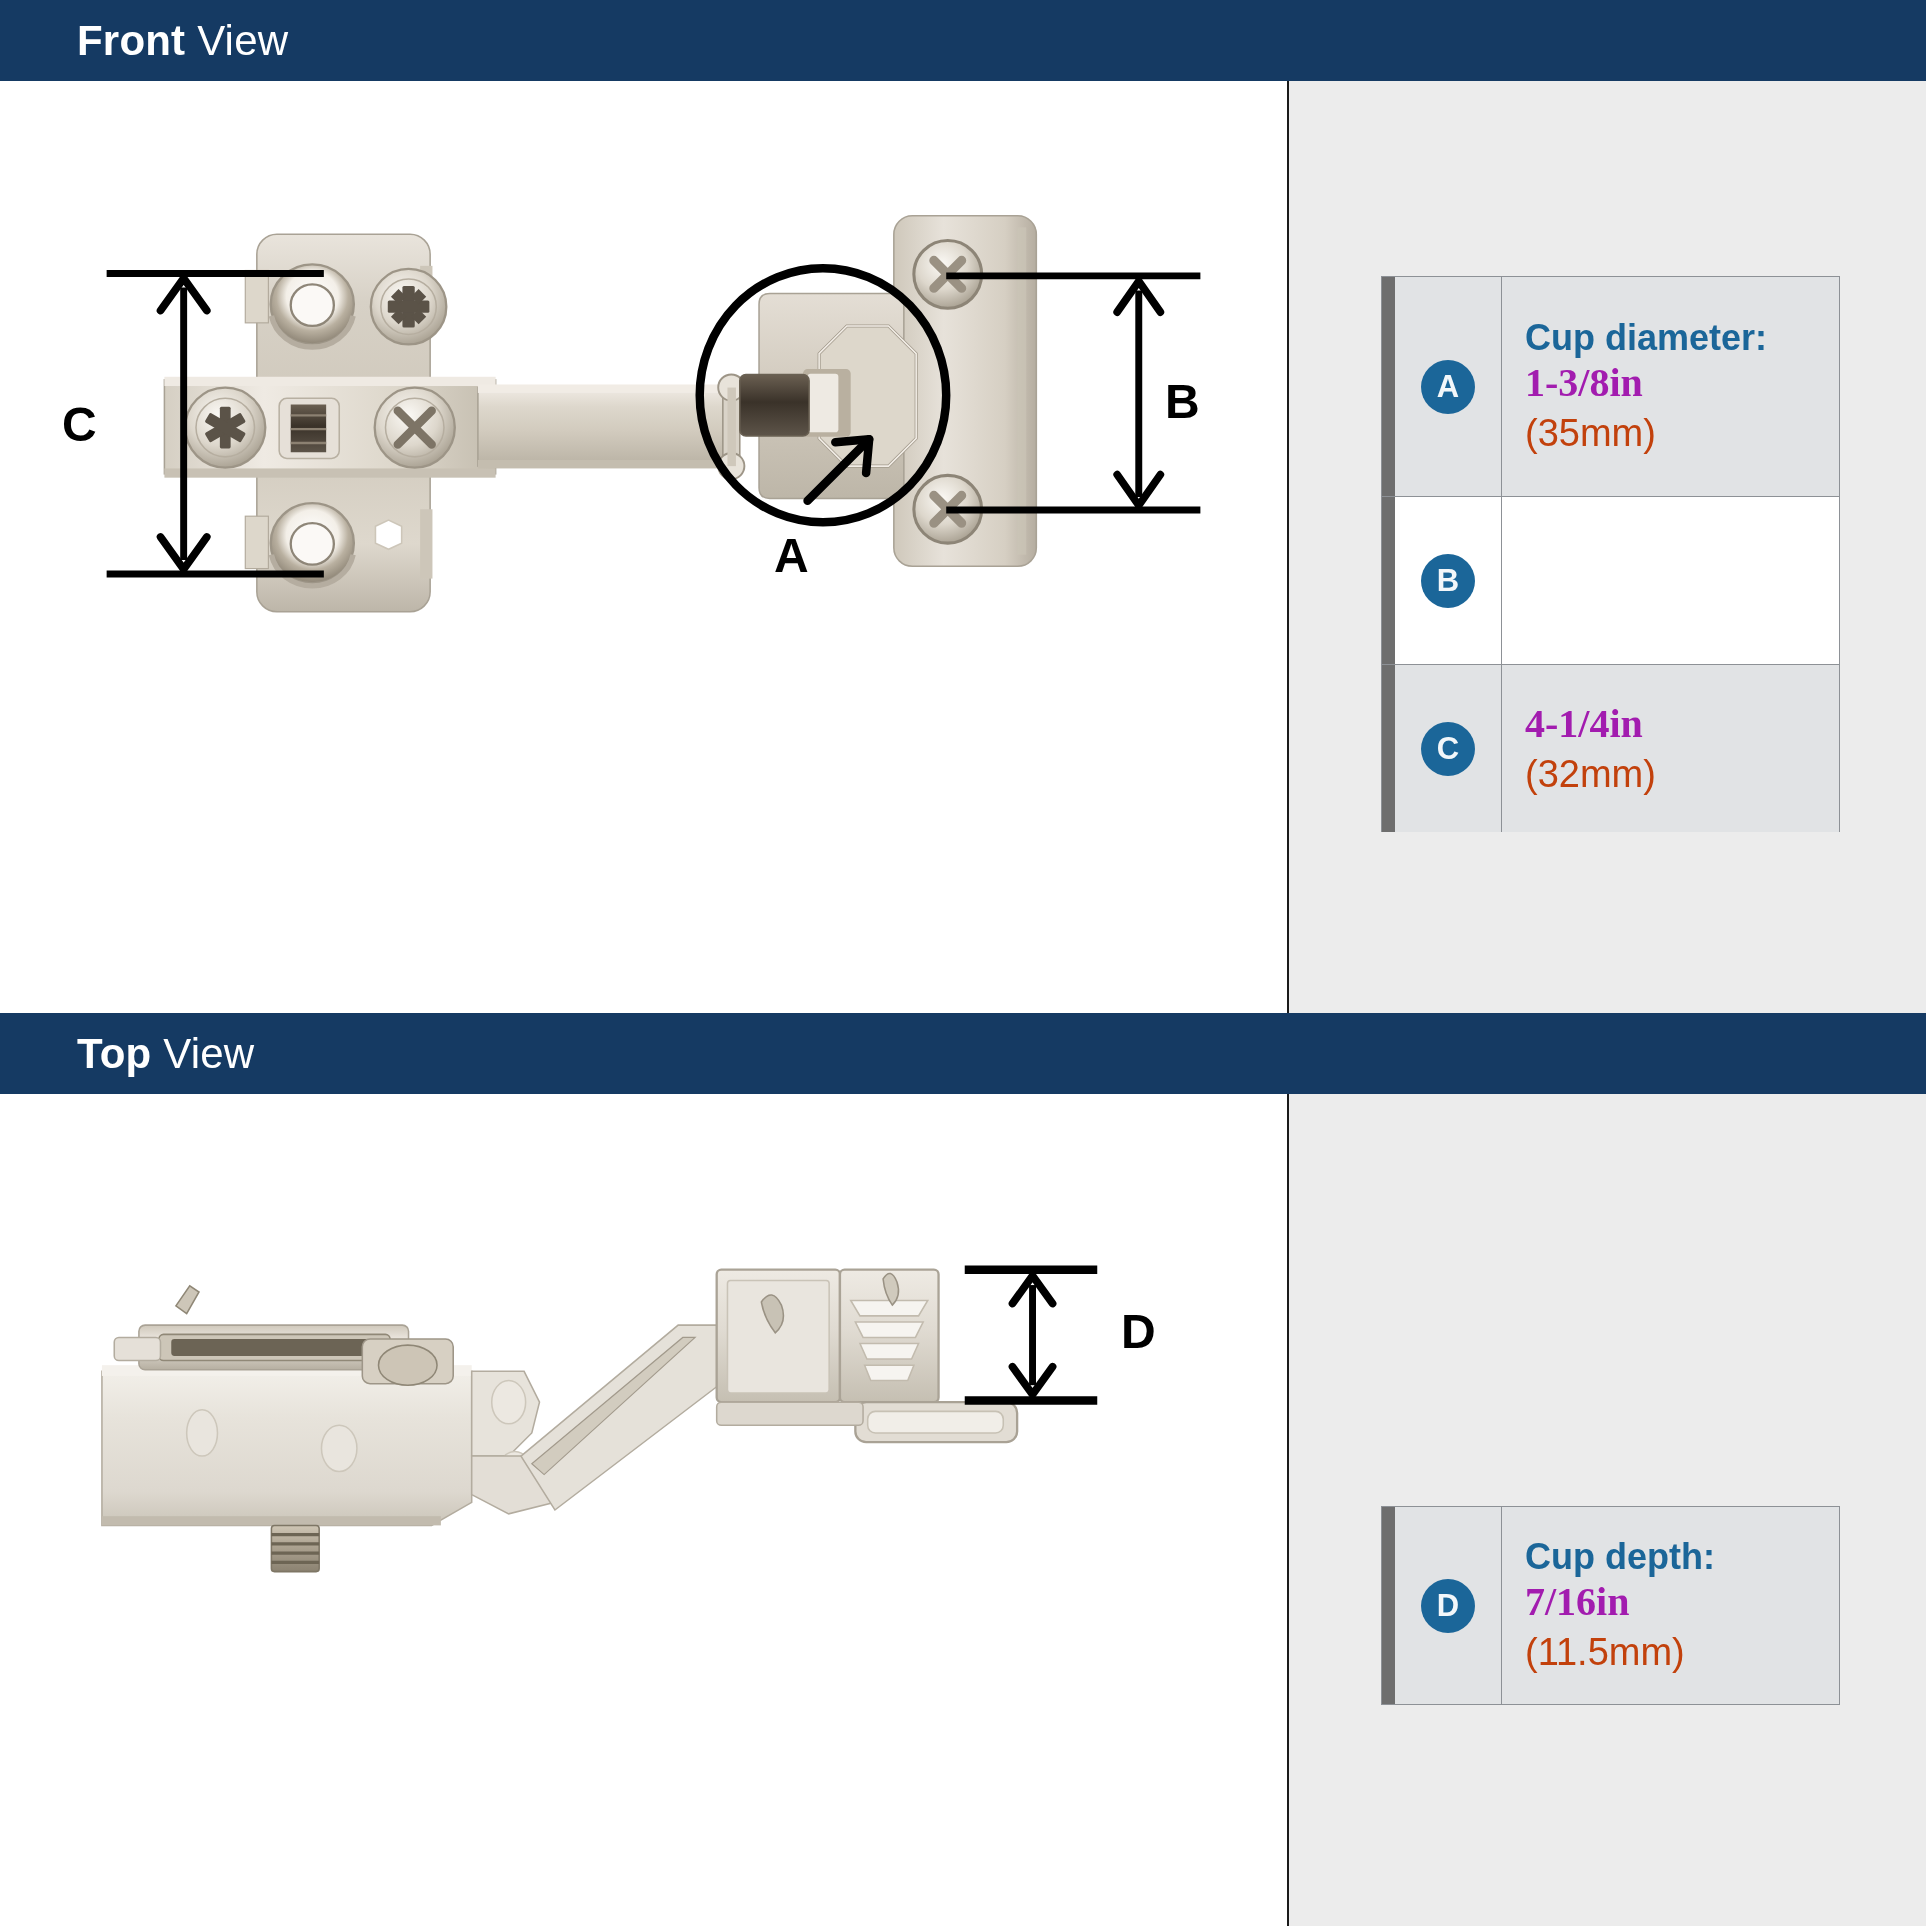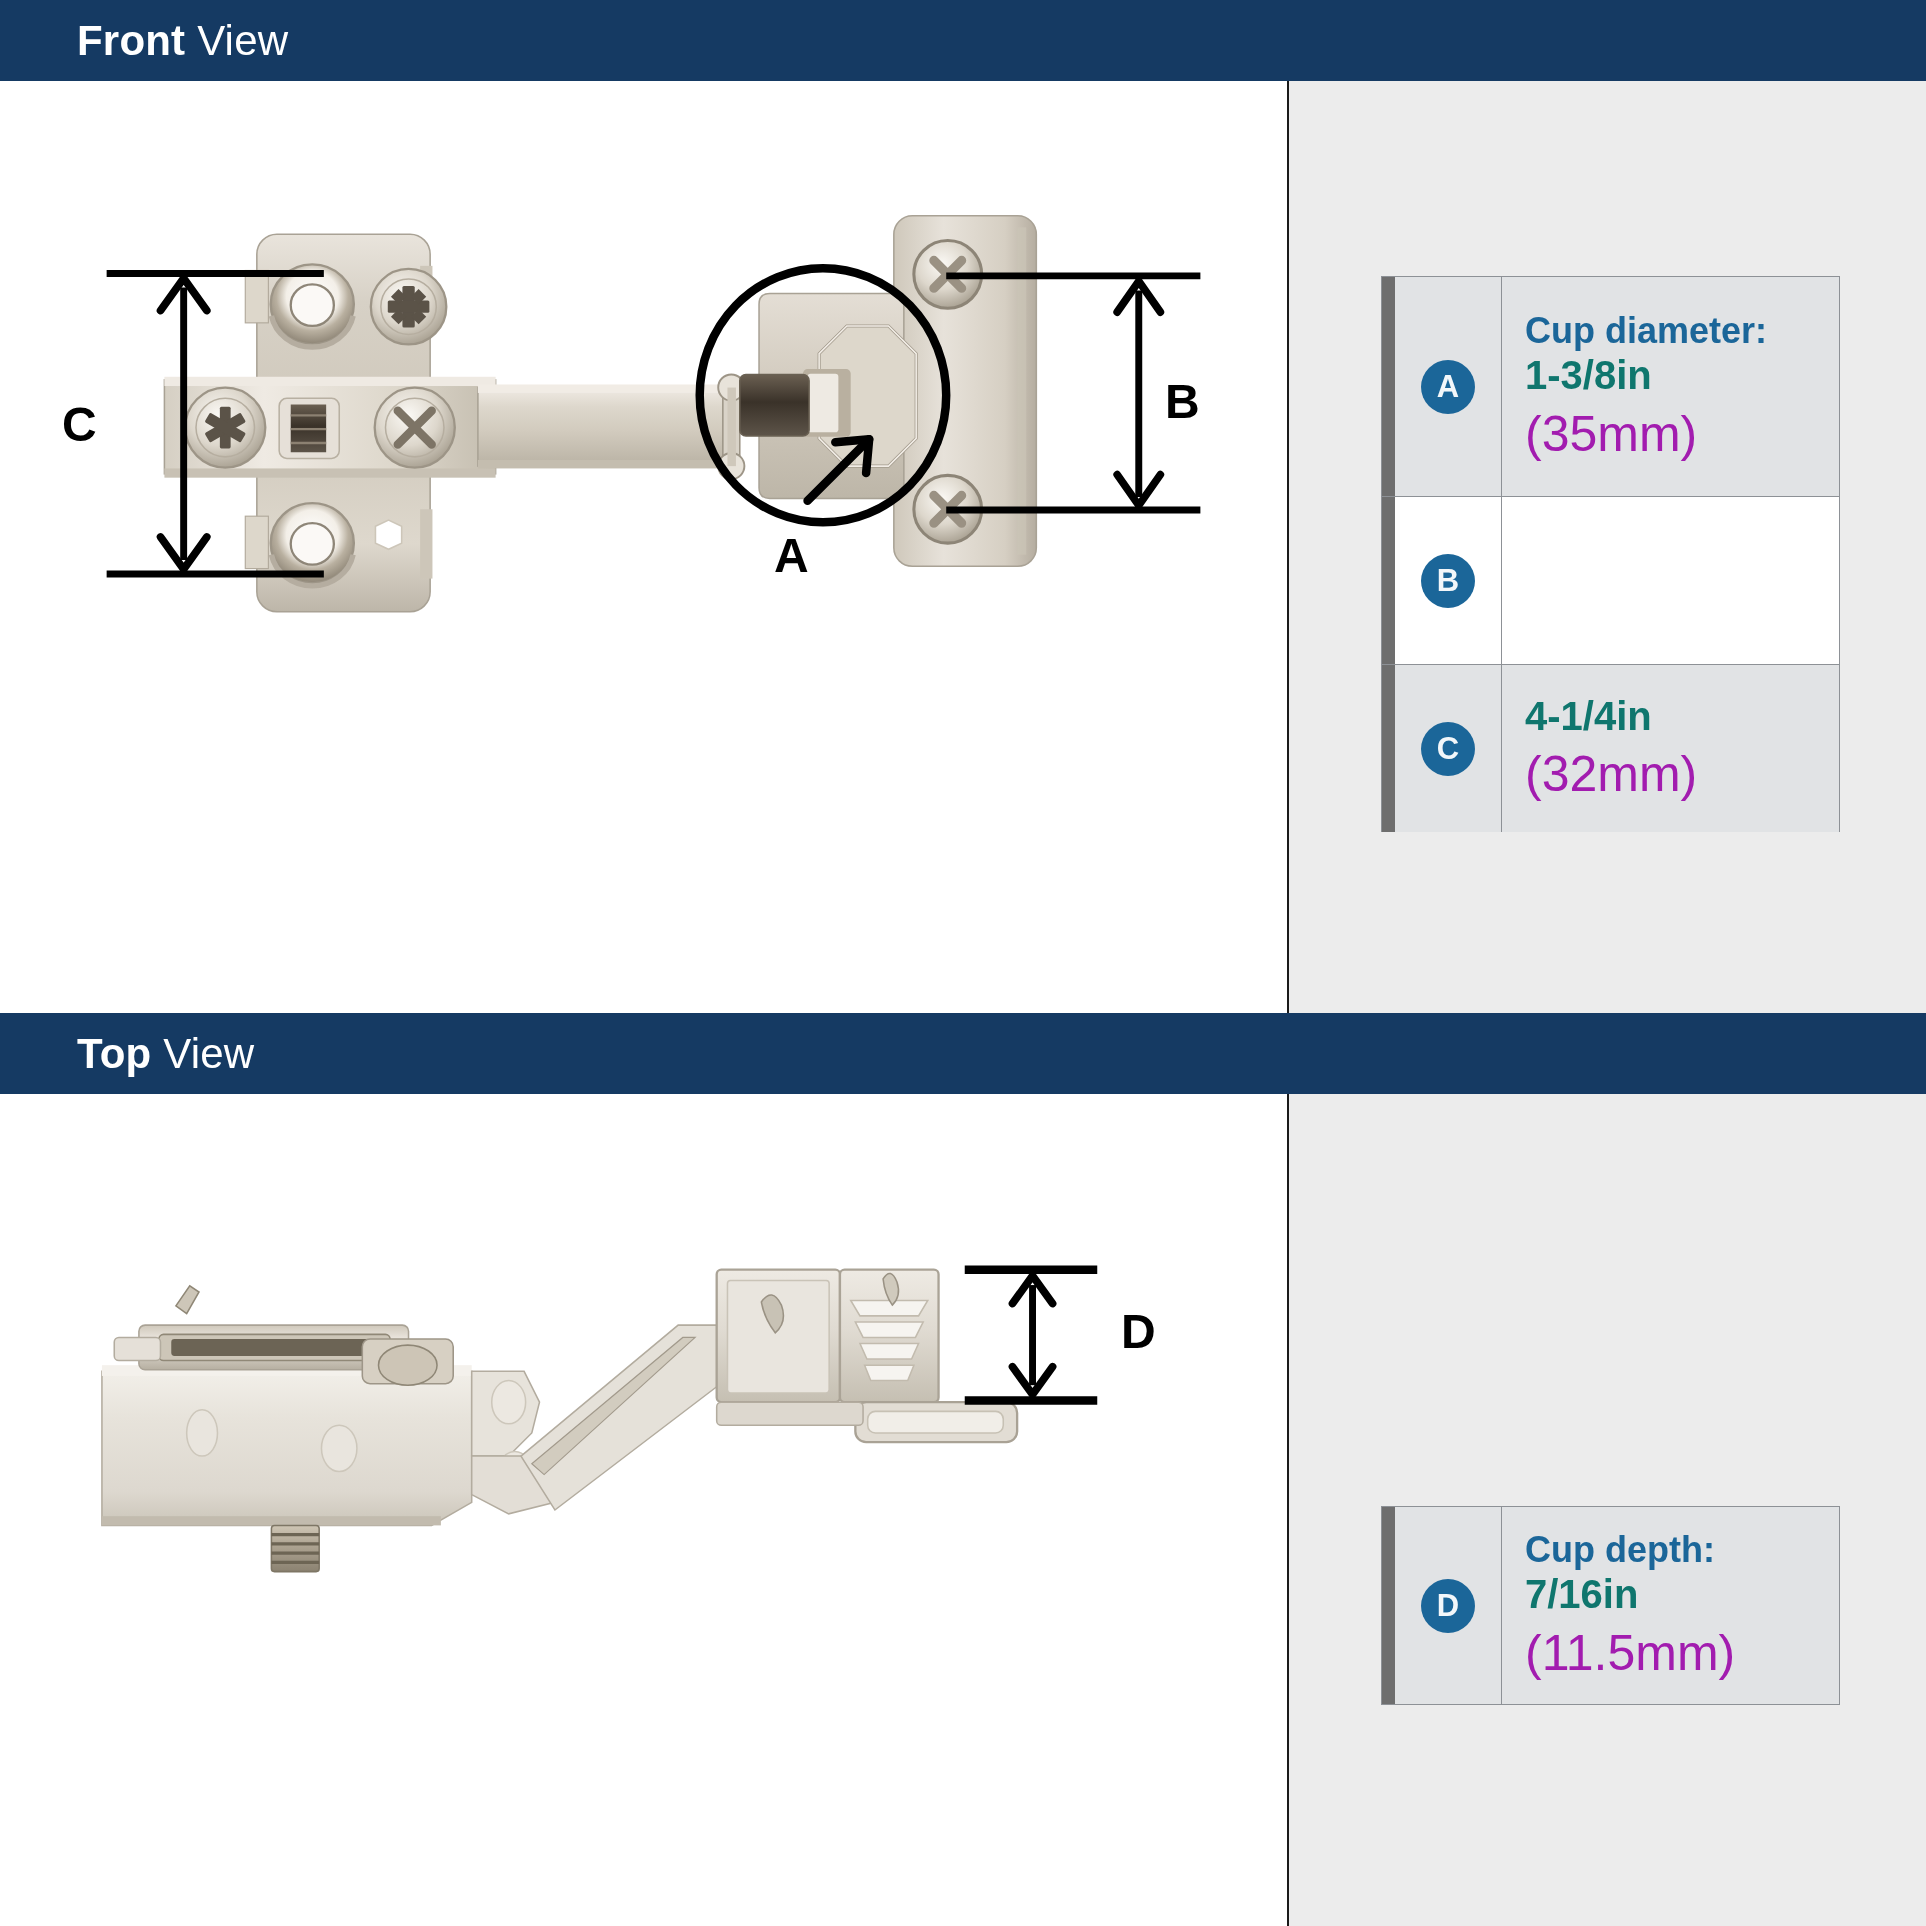--- a/index.html
+++ b/index.html
@@ -33,22 +33,22 @@
   .lrow.plain{background:#ffffff;}
   .lbar{width:13px;align-self:stretch;background:#6e6e6e;flex:0 0 13px;}
   .lbadgecell{flex:0 0 107px;align-self:stretch;display:flex;align-items:center;
     justify-content:center;border-right:0.8px solid #8d9196;box-sizing:border-box;}
   .badge{width:54px;height:54px;border-radius:50%;background:#1b6699;color:#f2f7fa;
     display:flex;align-items:center;justify-content:center;font-size:31px;font-weight:bold;
     line-height:1;}
   .ltextcell{flex:1 1 auto;padding:0 0 0 23px;box-sizing:border-box;}
   .lcaption{color:#1b6699;font-size:36px;font-weight:bold;line-height:1.18;
     white-space:nowrap;}
-  .lval{color:#0f766e;font-size:40px;font-weight:bold;line-height:1.14;white-space:nowrap;}
-  .lmm{color:#a21caf;font-size:50px;font-weight:normal;line-height:1.14;white-space:nowrap;margin-top:7px;}
+  .lval{color:#a21caf;font-size:40px;font-weight:bold;line-height:1.14;white-space:nowrap;font-family:Liberation Serif, serif;}
+  .lmm{color:#c2410c;font-size:38px;font-weight:normal;line-height:1.14;white-space:nowrap;margin-top:7px;}
 
   
   .dimlabel{position:absolute;font-size:48px;font-weight:bold;color:#000;line-height:1;}
   svg{position:absolute;left:0;top:0;overflow:visible;}
   .hw{fill:none;stroke:#000;}
 </style>
 </head>
 <body>
 
 <div class="page">

